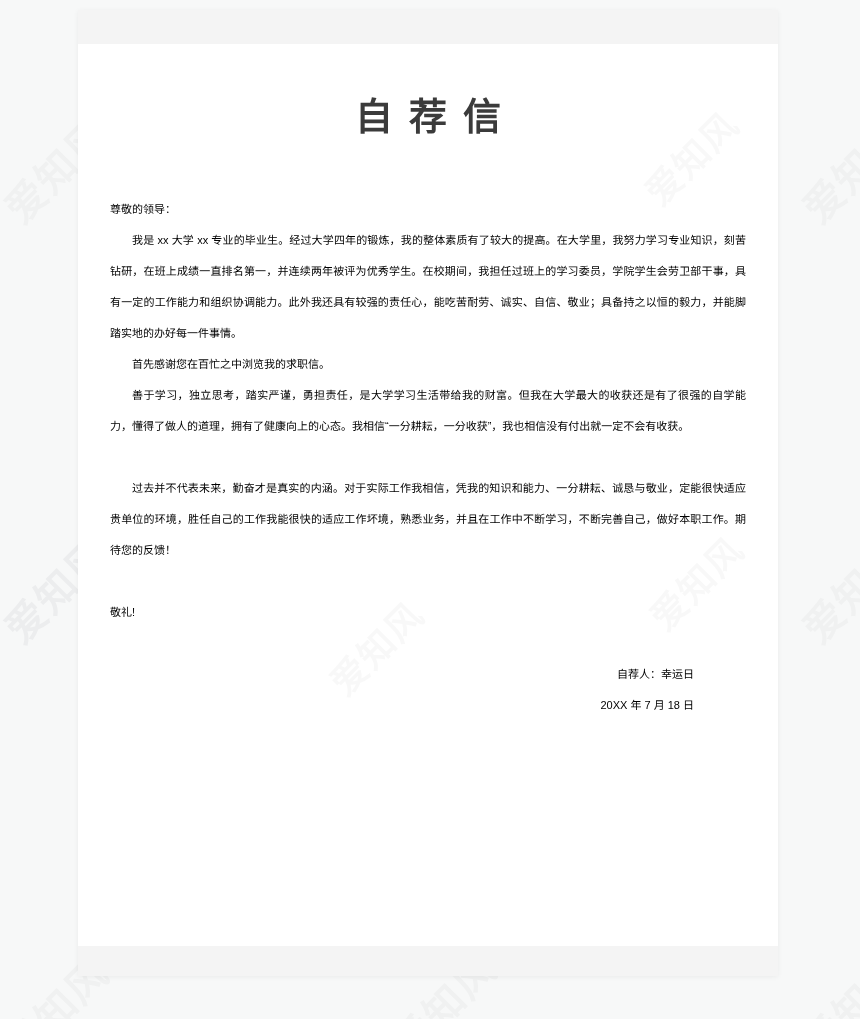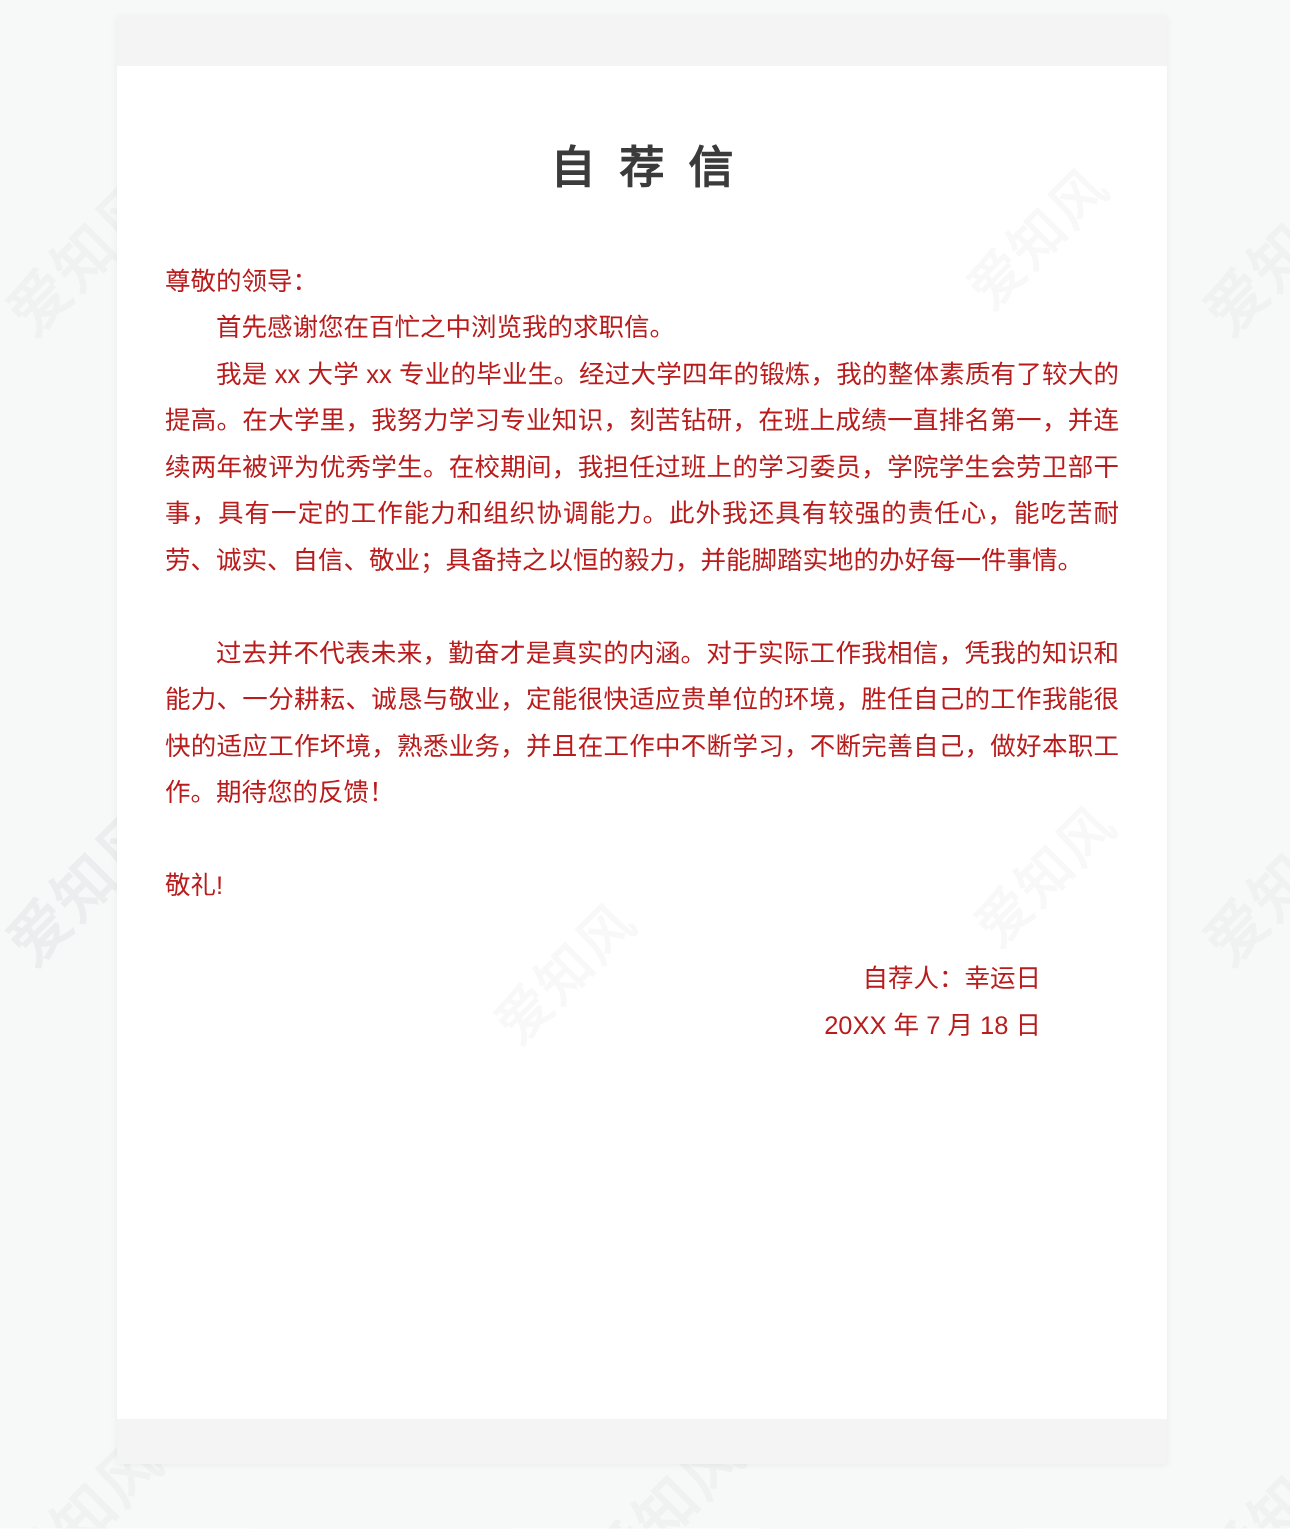--- a/index.html
+++ b/index.html
@@ -95,32 +95,32 @@
     position: relative;
     z-index: 4;
     padding: 0 32px;
   }
 
   #doc-title {
     margin: 0;
     padding-top: 88px;
     text-align: center;
     font-family: "DejaVu Serif", "Liberation Serif", serif;
-    font-size: 30px;
+    font-size: 38px;
     font-weight: 700;
     letter-spacing: 16px;
     text-indent: 16px;
     color: #3b3b3b;
     line-height: 1;
   }
 
   #letter {
-    margin-top: 44px;
-    color: #b91c1c;
-    font-size: 17px;
+    margin-top: 58px;
+    color: #000000;
+    font-size: 11px;
     line-height: 31px;
   }
 
   .salutation {
     margin: 0;
   }
   .greeting {
     margin: 0;
     text-indent: 2em;
   }
@@ -180,24 +180,25 @@
 
   <div id="doc-body">
 
     <h1 id="doc-title">自荐信</h1>
 
     <div id="letter">
 
       <p class="salutation">尊敬的领导：</p>
 
 
+      <p class="para">我是 xx 大学 xx 专业的毕业生。经过大学四年的锻炼，我的整体素质有了较大的提高。在大学里，我努力学习专业知识，刻苦钻研，在班上成绩一直排名第一，并连续两年被评为优秀学生。在校期间，我担任过班上的学习委员，学院学生会劳卫部干事，具有一定的工作能力和组织协调能力。此外我还具有较强的责任心，能吃苦耐劳、诚实、自信、敬业；具备持之以恒的毅力，并能脚踏实地的办好每一件事情。</p>
+
       <p class="para">首先感谢您在百忙之中浏览我的求职信。</p>
 
-      <p class="para">我是 xx 大学 xx 专业的毕业生。经过大学四年的锻炼，我的整体素质有了较大的提高。在大学里，我努力学习专业知识，刻苦钻研，在班上成绩一直排名第一，并连续两年被评为优秀学生。在校期间，我担任过班上的学习委员，学院学生会劳卫部干事，具有一定的工作能力和组织协调能力。此外我还具有较强的责任心，能吃苦耐劳、诚实、自信、敬业；具备持之以恒的毅力，并能脚踏实地的办好每一件事情。</p>
-
+      <p class="para">善于学习，独立思考，踏实严谨，勇担责任，是大学学习生活带给我的财富。但我在大学最大的收获还是有了很强的自学能力，懂得了做人的道理，拥有了健康向上的心态。我相信“一分耕耘，一分收获”，我也相信没有付出就一定不会有收获。</p>
 
       <div class="spacer-line"></div>
 
       <p class="para">过去并不代表未来，勤奋才是真实的内涵。对于实际工作我相信，凭我的知识和能力、一分耕耘、诚恳与敬业，定能很快适应贵单位的环境，胜任自己的工作我能很快的适应工作坏境，熟悉业务，并且在工作中不断学习，不断完善自己，做好本职工作。期待您的反馈！</p>
 
       <div class="spacer-line"></div>
 
 
       <p class="closing-jingli">敬礼!</p>
 

